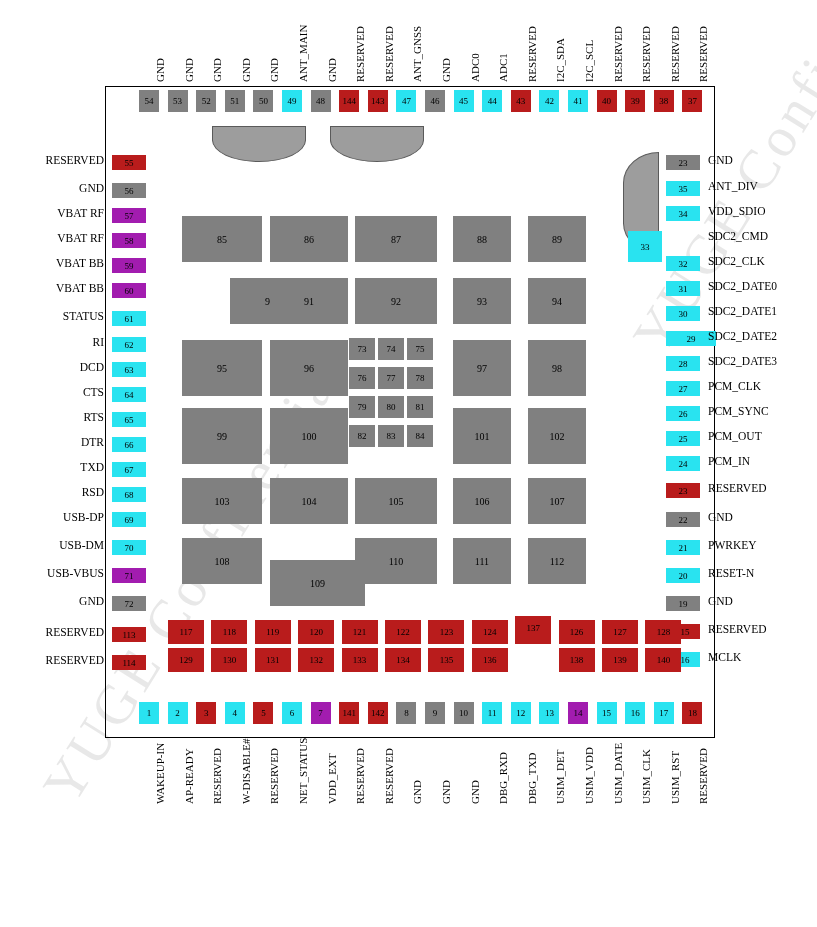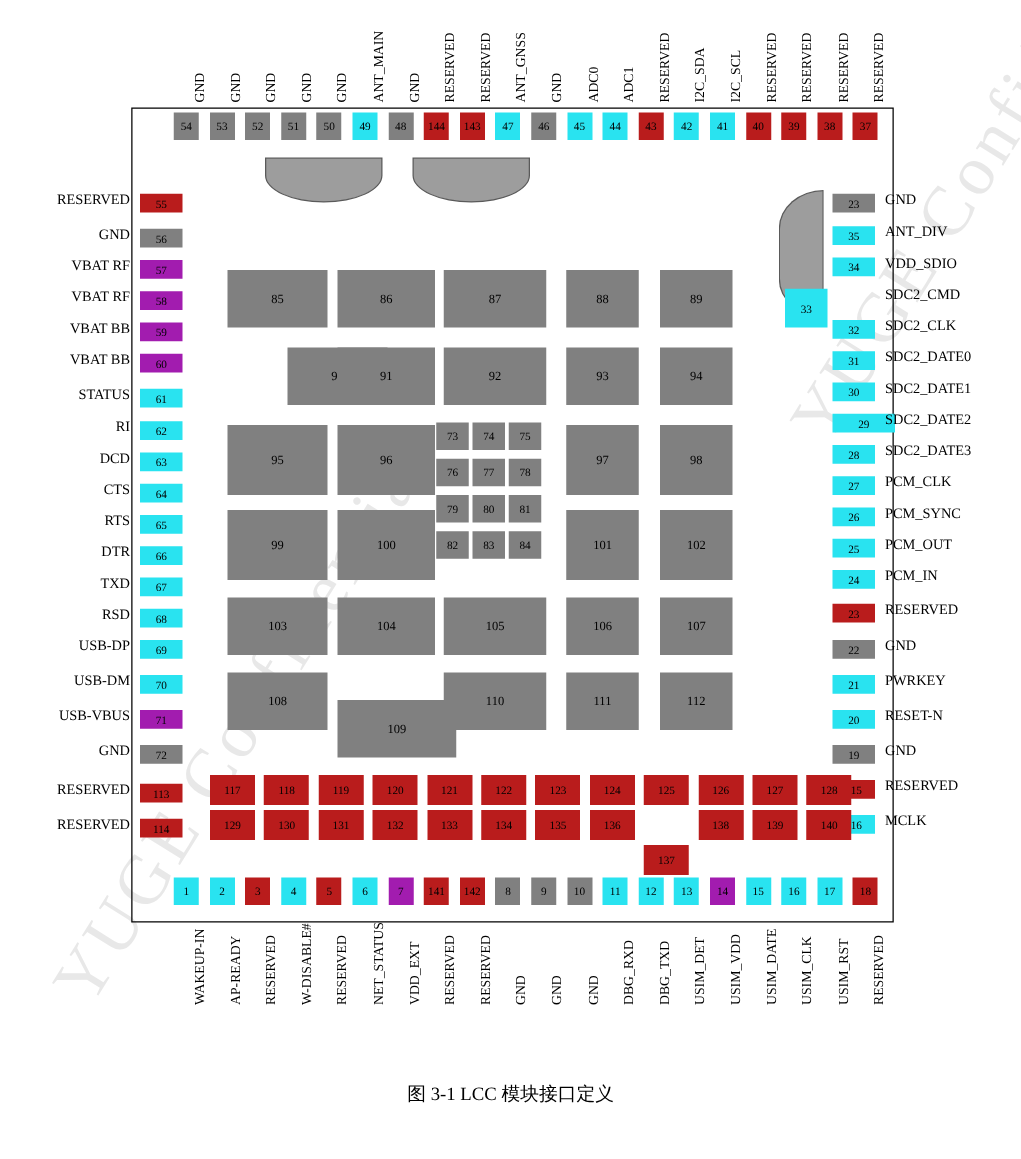--- a/index.html
+++ b/index.html
@@ -261,20 +261,19 @@
       <div class="pad o" style="left:602px;top:620px;width:36px;height:24px;font-size:9px;">127</div>
       <div class="pad o" style="left:645.4px;top:620px;width:36px;height:24px;font-size:9px;">128</div>
       <div class="pad o" style="left:168px;top:648px;width:36px;height:24px;font-size:9px;">129</div>
       <div class="pad o" style="left:211.4px;top:648px;width:36px;height:24px;font-size:9px;">130</div>
       <div class="pad o" style="left:254.8px;top:648px;width:36px;height:24px;font-size:9px;text-align:right;">131</div>
       <div class="pad o" style="left:298.2px;top:648px;width:36px;height:24px;font-size:9px;">132</div>
       <div class="pad o" style="left:341.6px;top:648px;width:36px;height:24px;font-size:9px;">133</div>
       <div class="pad o" style="left:385px;top:648px;width:36px;height:24px;font-size:9px;">134</div>
       <div class="pad o" style="left:428.4px;top:648px;width:36px;height:24px;font-size:9px;">135</div>
       <div class="pad o" style="left:471.8px;top:648px;width:36px;height:24px;font-size:9px;">136</div>
-      <div class="pad o" style="left:515.2px;top:676px;width:36px;height:24px;font-size:9px;">137</div>
+      <div class="pad o" style="left:515.2px;top:616px;width:36px;height:24px;font-size:9px;">137</div>
       <div class="pad o" style="left:558.5999999999999px;top:648px;width:36px;height:24px;font-size:9px;">138</div>
       <div class="pad o" style="left:602px;top:648px;width:36px;height:24px;font-size:9px;">139</div>
       <div class="pad o" style="left:645.4px;top:648px;width:36px;height:24px;font-size:9px;">140</div>
     </div>
 
-  <div class="caption">图 3-1 LCC 模块接口定义</div>
 </div>
 
 </body></html>

